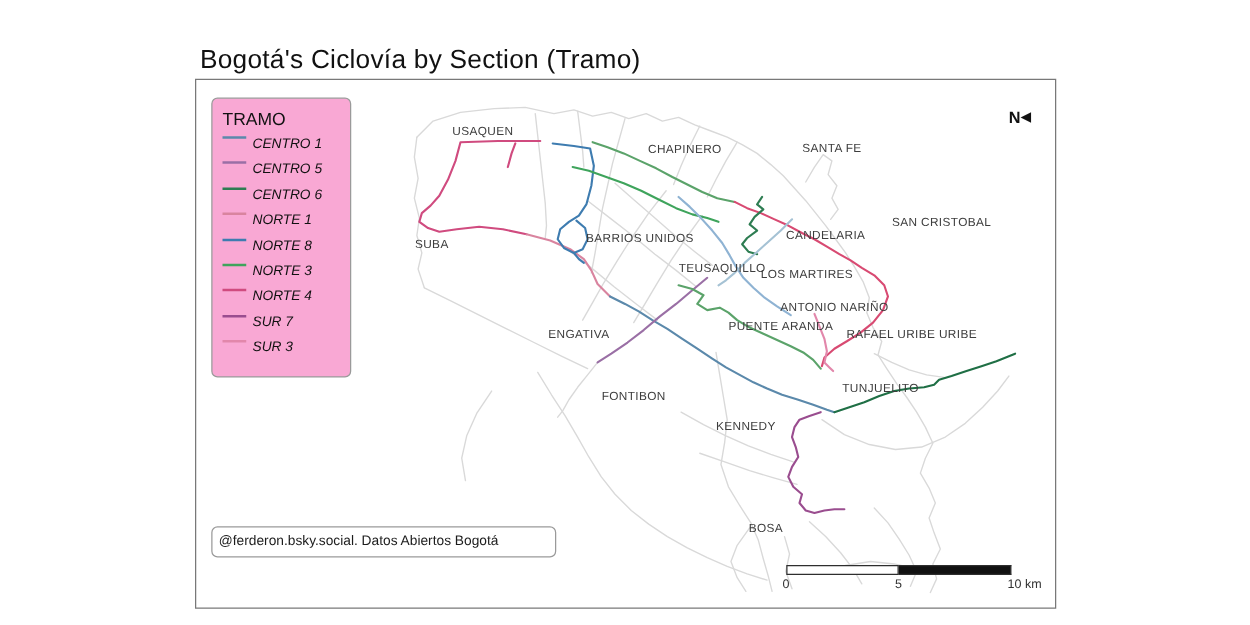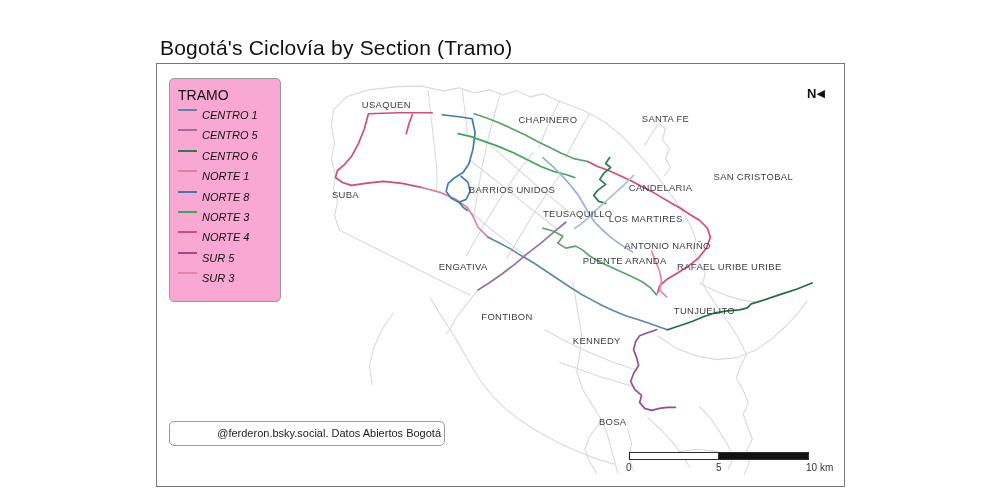--- a/index.html
+++ b/index.html
@@ -20,21 +20,21 @@
   .leg-row{display:flex;align-items:flex-start;height:20.4px;font-style:italic;}
   .leg-swatch{display:inline-block;width:19px;height:2px;margin-right:5px;flex:0 0 19px;}
   .leg-label{font-size:11px;color:#111;white-space:nowrap;}
   .north{position:absolute;left:650px;top:22px;z-index:3;display:flex;align-items:center;}
   .north-letter{font-size:13px;color:#111;font-weight:700;}
   .north-arrow{font-size:11px;color:#111;margin-left:0px;}
   .attribution{position:absolute;left:12px;top:357px;width:268px;background:#fff;
                border:1px solid #9a9a9a;border-radius:5px;padding:4px 3px;z-index:3;
                text-align:center;}
   .attr-line{font-size:11px;color:#1c1c1c;line-height:1.35;margin:0;}
-  .attr-line:first-child{text-align:right;padding-left:2px;}
+  .attr-line:first-child{text-align:left;padding-left:2px;}
   .scalebar{position:absolute;left:472px;top:388px;width:180px;z-index:3;}
   .scalebar-segments{display:flex;height:8px;}
   .sb-seg{height:8px;box-sizing:border-box;border:1px solid #2e2e2e;}
   .sb-seg + .sb-seg{border-left:none;}
   .scalebar-ticks{position:relative;height:14px;font-size:10px;color:#333;}
   .sb-tick{position:absolute;top:2px;white-space:nowrap;}
 </style>
 </head>
 <body>
 
@@ -140,21 +140,21 @@
           <div class="leg-row">
             <span class="leg-swatch" style="background: rgb(63, 164, 92);"></span>
             <span class="leg-label">NORTE 3</span>
           </div>
           <div class="leg-row">
             <span class="leg-swatch" style="background: rgb(208, 75, 127);"></span>
             <span class="leg-label">NORTE 4</span>
           </div>
           <div class="leg-row">
             <span class="leg-swatch" style="background: rgb(154, 77, 143);"></span>
-            <span class="leg-label">SUR 5</span>
+            <span class="leg-label">SUR 7</span>
           </div>
           <div class="leg-row">
             <span class="leg-swatch" style="background: rgb(226, 135, 171);"></span>
             <span class="leg-label">SUR 3</span>
           </div>
         </div>
     </div>
 
     <div class="north">
       <span class="north-letter">N</span>

